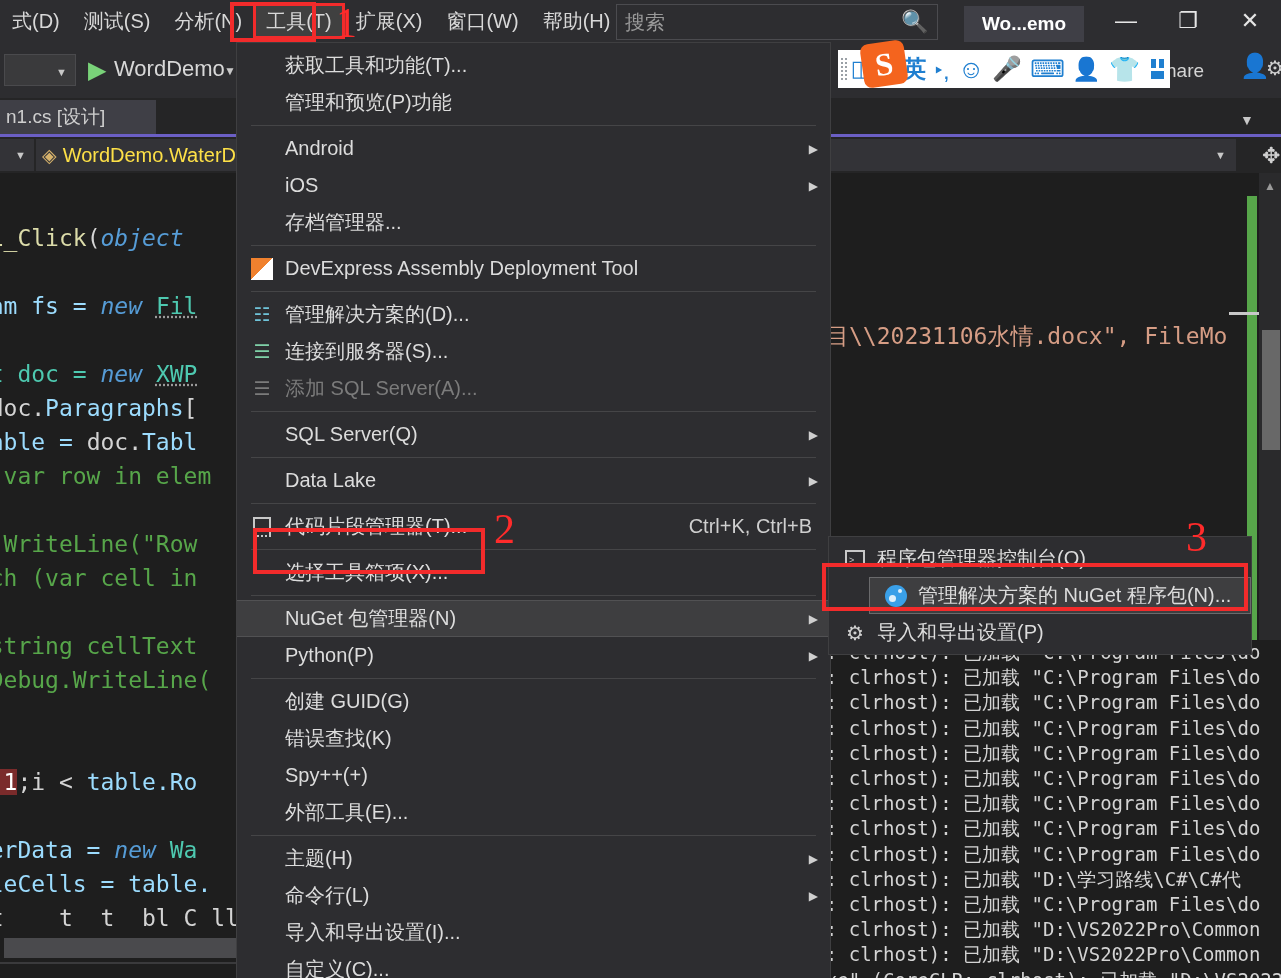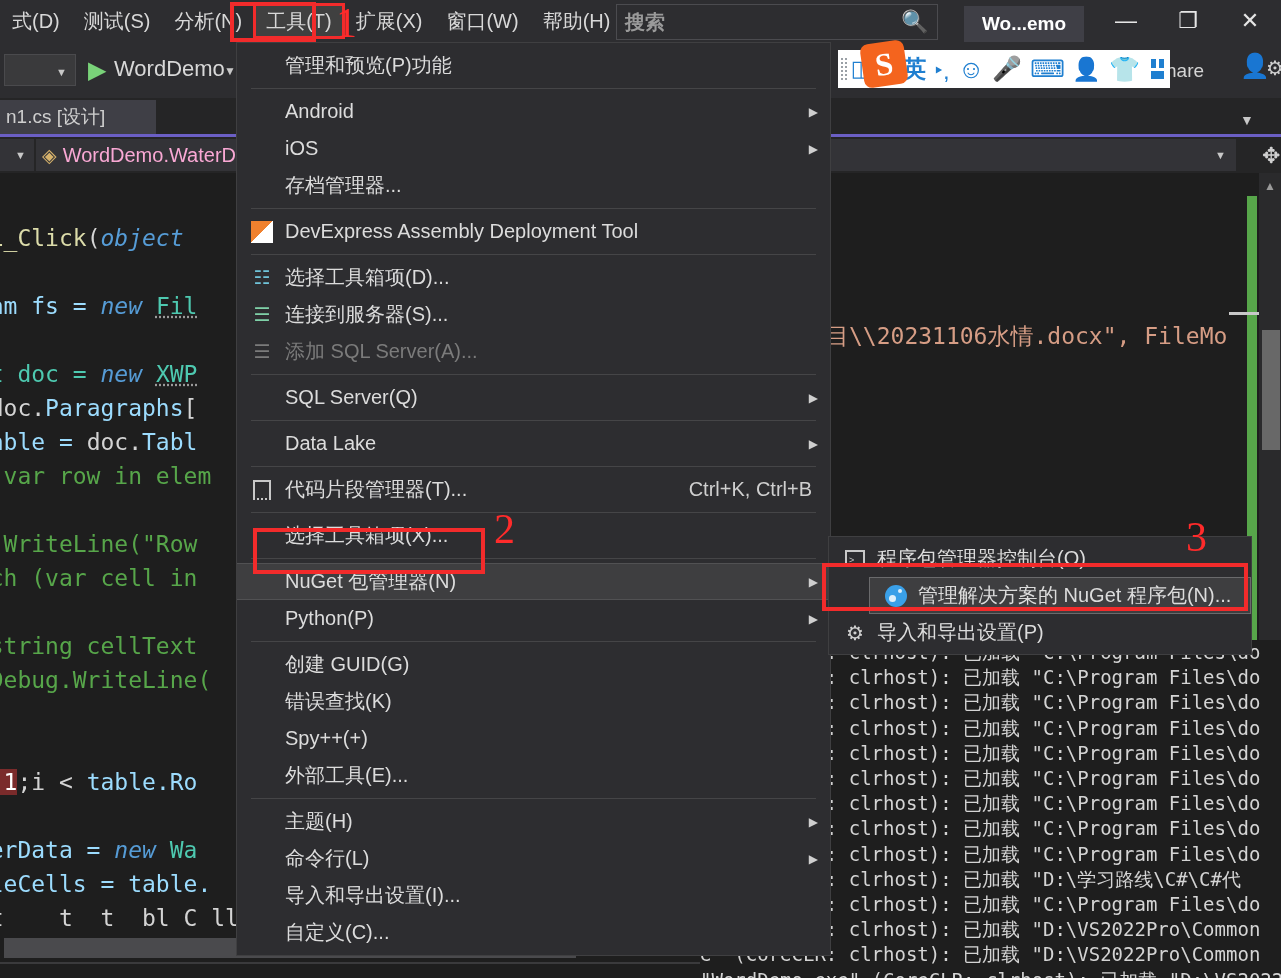--- a/index.html
+++ b/index.html
@@ -22,21 +22,21 @@
   }
   .menubar-item.active {
     background: #404040; outline: 3px solid #f22b2b; outline-offset: -2px;
     position: relative; z-index: 30;
   }
   .search-box {
     position: absolute; left: 616px; top: 4px; width: 322px; height: 36px;
     background: #2d2d30; border: 1px solid #4b4b4f; display: flex;
     align-items: center; padding: 0 8px; z-index: 5;
   }
-  .search-box .ph { color: #9a9a9a; font-size: 20px; flex: 1; font-weight: bold; }
+  .search-box .ph { color: #9a9a9a; font-size: 20px; flex: 1; }
   .search-icon { color: #cfcfcf; font-size: 22px; }
 
   .title-chip {
     position: absolute; left: 964px; top: 6px; width: 120px; height: 36px;
     background: #3f3f46; color: #ffffff; font-size: 19px; font-weight: bold;
     display: flex; align-items: center; justify-content: center; z-index: 5;
   }
   .wbtn {
     position: absolute; top: 0; width: 62px; height: 42px; color: #e6e6e6;
     display: flex; align-items: center; justify-content: center; font-size: 22px;
@@ -94,21 +94,21 @@
 
   
   .navbar { position: absolute; left: 0; top: 137px; width: 1281px; height: 36px; background: #252526; }
   .nav-combo1 { position: absolute; left: 0; top: 139px; width: 34px; height: 32px; background: #333337; }
   .nav-combo1 .caret { position: absolute; right: 8px; top: 10px; color: #c8c8c8; font-size: 11px; }
   .nav-combo2 {
     position: absolute; left: 36px; top: 139px; width: 1200px; height: 32px;
     background: #333337; display: flex; align-items: center; padding-left: 6px;
   }
   .nav-combo2 .ico { color: #d7b36c; font-size: 19px; margin-right: 6px; }
-  .nav-combo2 .txt { color: #f9a8d4; font-size: 20px; white-space: nowrap; }
+  .nav-combo2 .txt { color: #fde047; font-size: 20px; white-space: nowrap; }
   .nav-combo2 .caret { position: absolute; right: 10px; color: #c8c8c8; font-size: 11px; }
   .split-glyph { position: absolute; left: 1262px; top: 143px; color: #d0d0d0; font-size: 22px; }
 
   
   .editor {
     position: absolute; left: 0; top: 173px; width: 1281px; height: 760px;
     background: #1e1e1e; overflow: hidden;
     font-family: "DejaVu Sans Mono", monospace;
   }
   .cline { position: absolute; left: -38px; white-space: pre; font-size: 23px; line-height: 30px; }
@@ -312,20 +312,23 @@
       </div>
   </div>
 
   <div class="botstrip"></div>
   <div class="botbar"></div>
   <div class="botline"></div>
 
   <div class="menu">
     <div id="tools-menu-items">
         <div class="mi">
+          <span>获取工具和功能(T)...</span>
+        </div>
+        <div class="mi">
           <span>管理和预览(P)功能</span>
         </div>
         <div class="msep"></div>
         <div class="mi">
           <span>Android</span>
           <span class="arrow">▶</span>
         </div>
         <div class="mi">
           <span>iOS</span>
           <span class="arrow">▶</span>
@@ -338,21 +341,21 @@
           <span class="micon">
             <span class="icon-devx"></span>
           </span>
           <span>DevExpress Assembly Deployment Tool</span>
         </div>
         <div class="msep"></div>
         <div class="mi">
           <span class="micon">
             <span class="icon-db">☷</span>
           </span>
-          <span>选择工具箱项(D)...</span>
+          <span>管理解决方案的(D)...</span>
         </div>
         <div class="mi">
           <span class="micon">
             <span class="icon-srv">☰</span>
           </span>
           <span>连接到服务器(S)...</span>
         </div>
         <div class="mi disabled">
           <span class="micon">
             <span class="icon-sqladd">☰</span>

